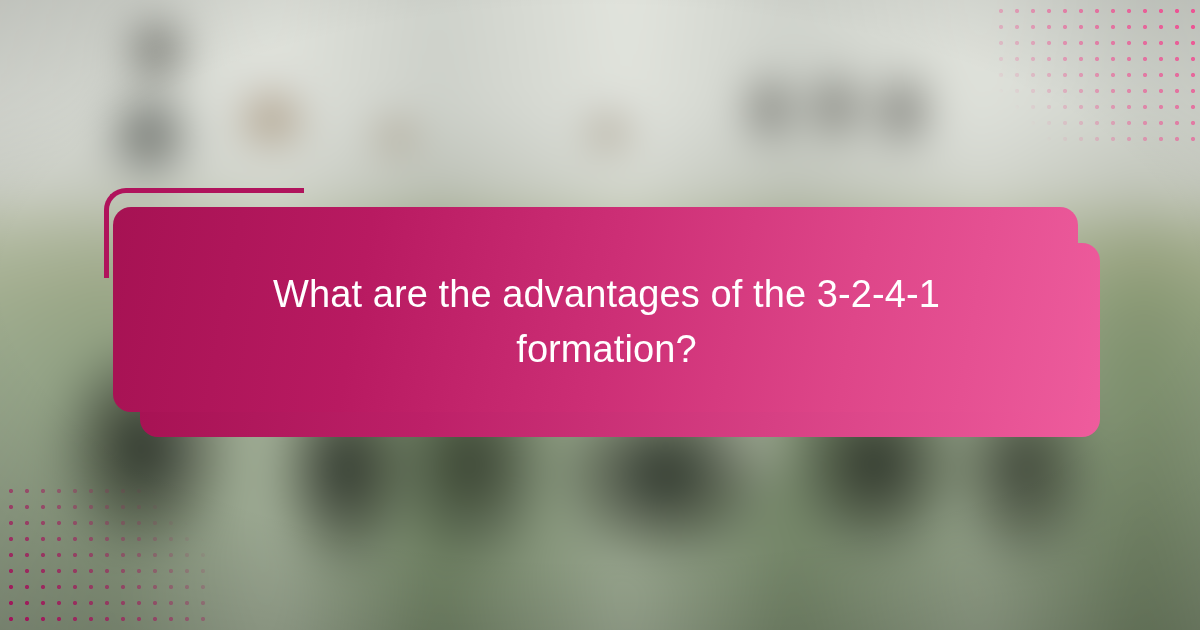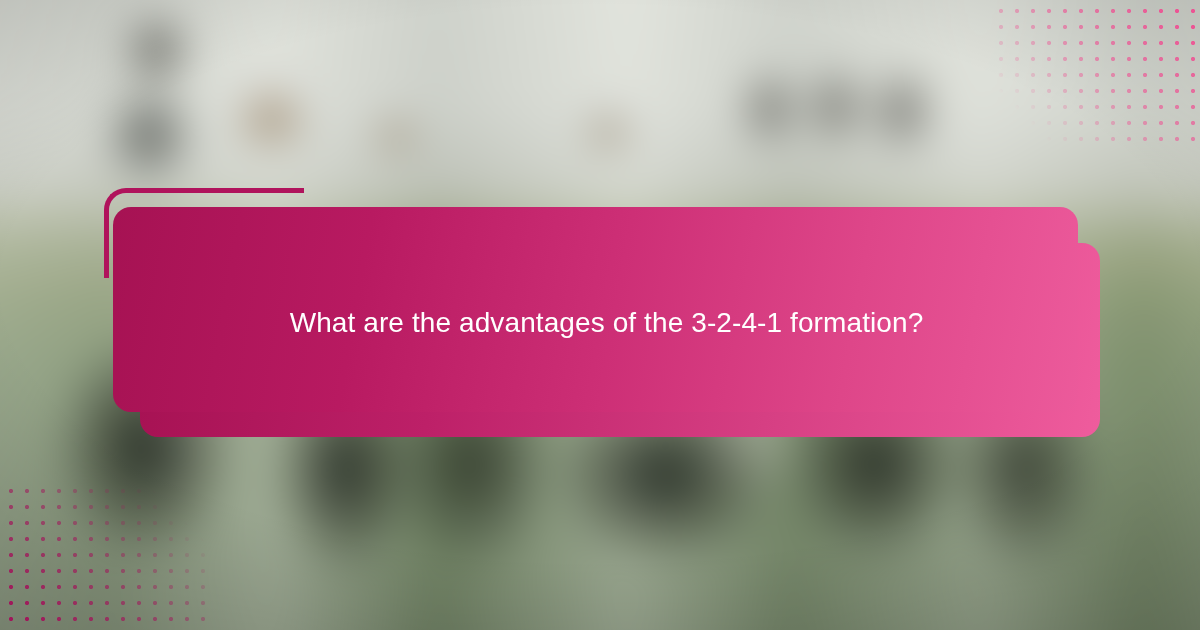--- a/index.html
+++ b/index.html
@@ -147,21 +147,21 @@
     height: 230px;
     display: flex;
     align-items: center;
     justify-content: center;
     padding: 0 90px;
   }
   .question {
     margin: 0;
     color: #ffffff;
     font-family: "Liberation Sans", sans-serif;
-    font-size: 28px;
+    font-size: 38px;
     font-weight: 400;
     line-height: 55px;
     letter-spacing: .1px;
     text-align: center;
     max-width: 700px;
   }
 </style>
 </head>
 <body>
 

